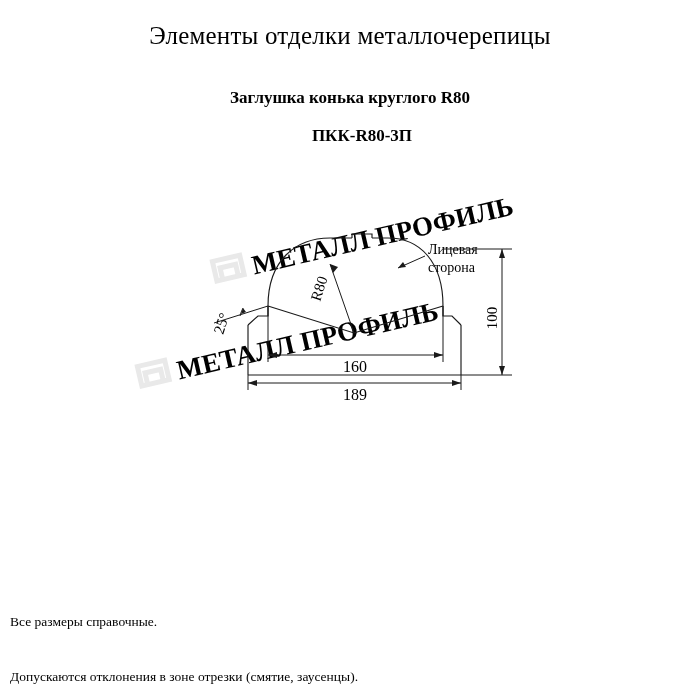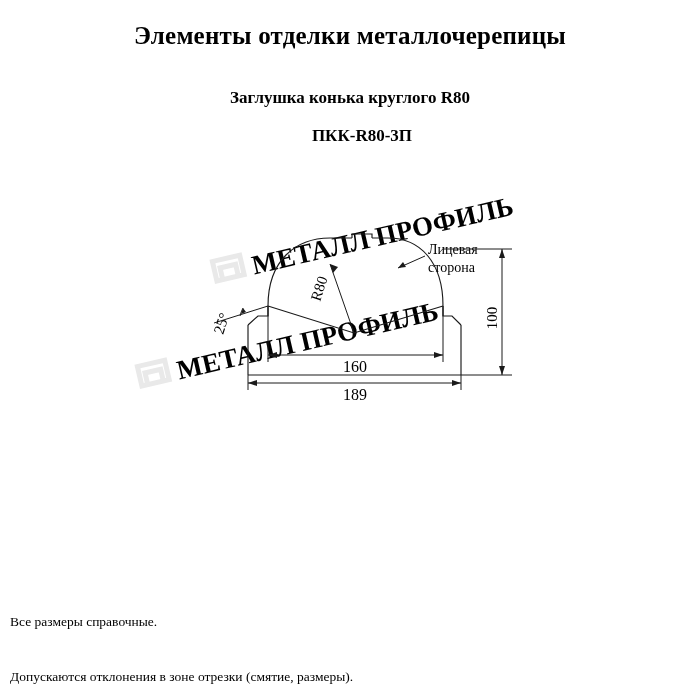--- a/index.html
+++ b/index.html
@@ -19,21 +19,21 @@
     position: absolute;
     inset: 0;
   }
   .title {
     position: absolute;
     top: 22px;
     left: 0;
     width: 700px;
     text-align: center;
     font-size: 25px;
-    font-weight: bold;
+    font-weight: normal;
     letter-spacing: 0.2px;
   }
   .subtitle {
     position: absolute;
     top: 88px;
     left: 0;
     width: 700px;
     text-align: center;
     font-size: 17px;
     font-weight: bold;
@@ -184,16 +184,16 @@
         <path d="M248,193 l9,-3 l0,6 z" fill="#1a1a1a" stroke="none"></path>
         <path d="M461,193 l-9,-3 l0,6 z" fill="#1a1a1a" stroke="none"></path>
       </g>
       <text x="355" y="210" font-size="16" text-anchor="middle">189</text>
 
     </svg>
   </div>
 
   <div class="footer">
     <div>Все размеры справочные.</div>
-    <div>Допускаются отклонения в зоне отрезки (смятие, размеры).</div>
+    <div>Допускаются отклонения в зоне отрезки (смятие, заусенцы).</div>
   </div>
 
 </div>
 
 </body></html>

